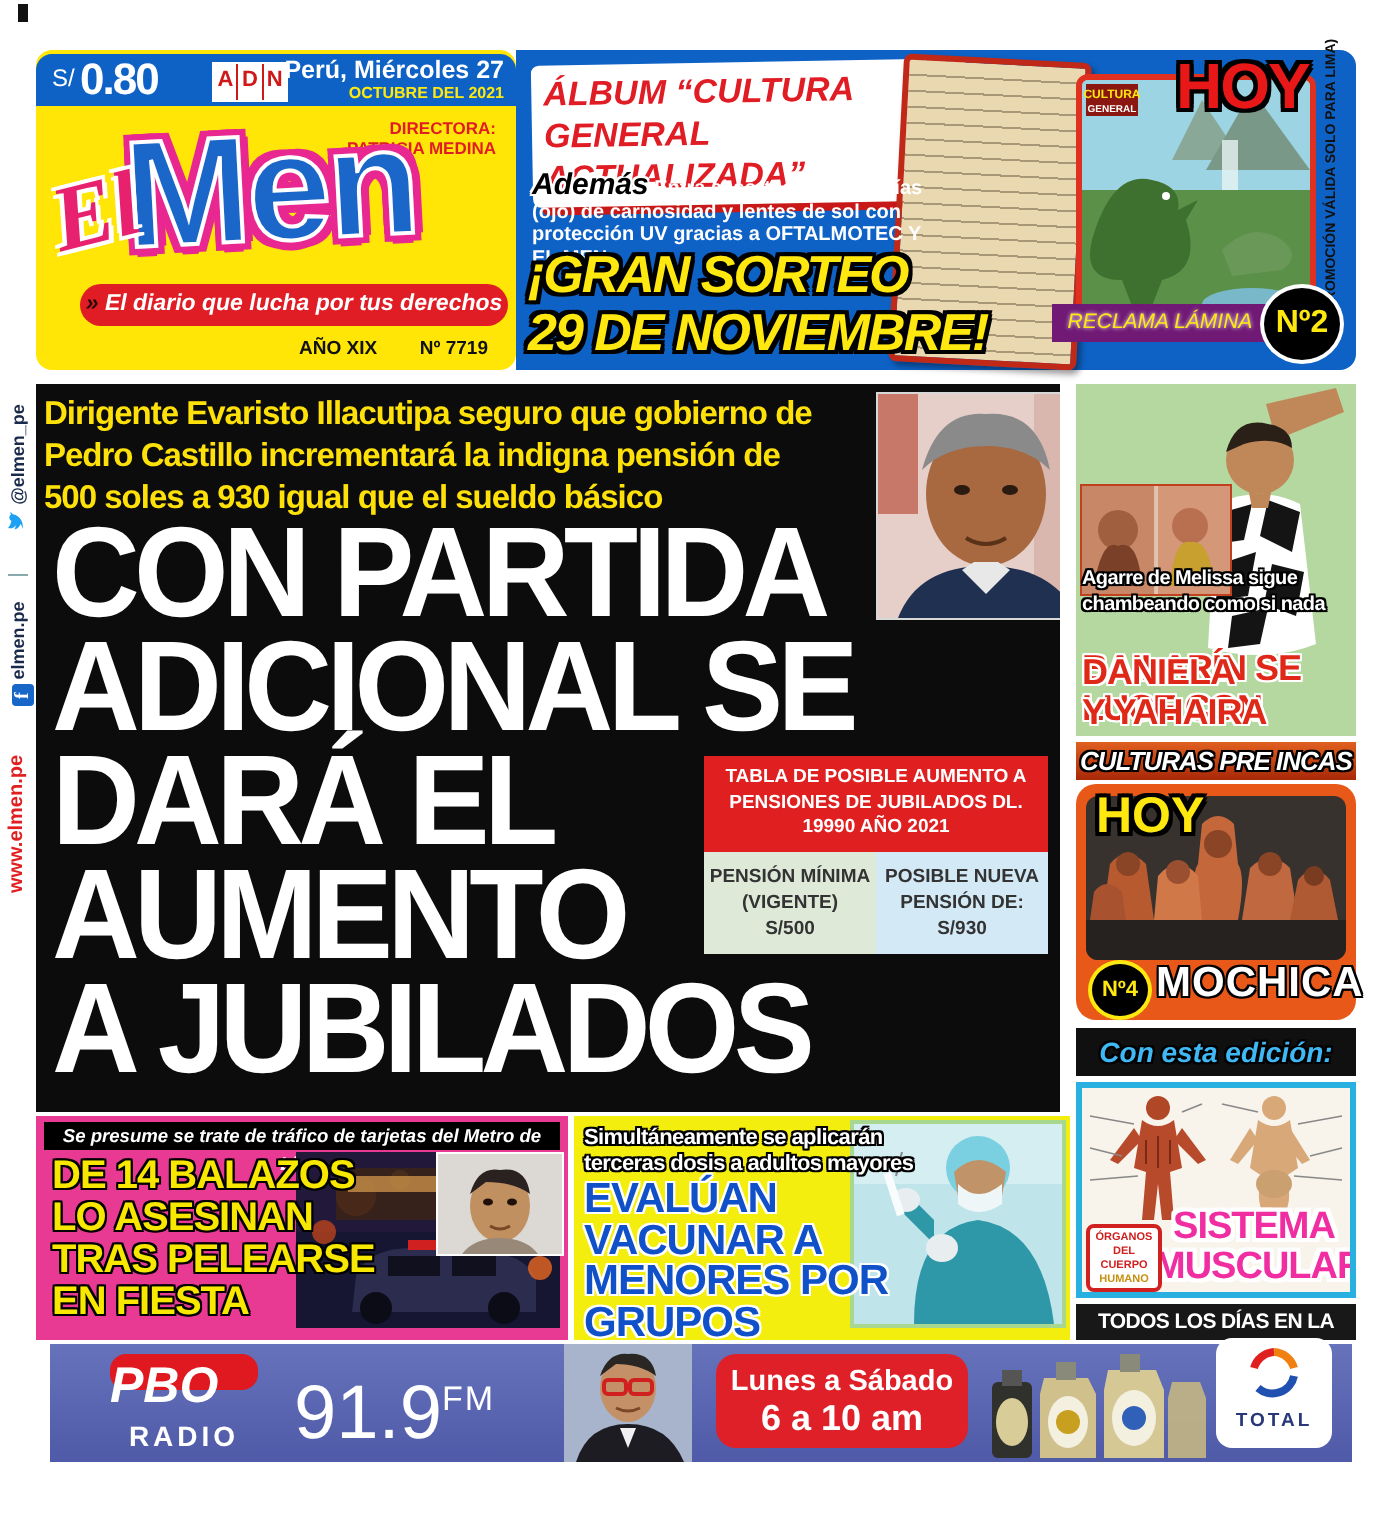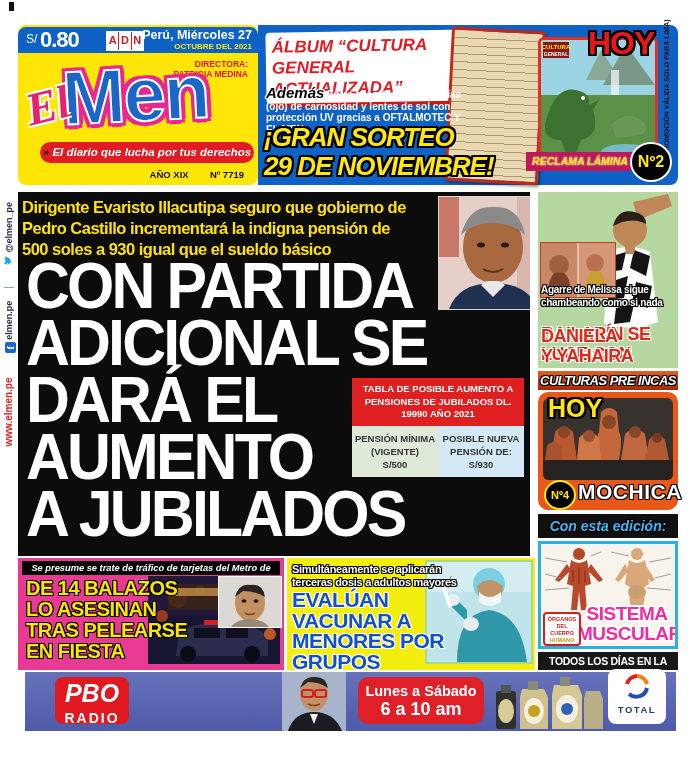--- a/index.html
+++ b/index.html
@@ -30,22 +30,22 @@
      color:#fff;font-size:11.5px;line-height:21px;font-weight:bold;font-style:italic;text-align:center;z-index:4;}
   
   .promo{left:258px;top:25px;width:420px;height:160px;background:#0e62c6;border-radius:0 8px 8px 0;}
   .promo-title{left:8px;top:6px;width:206px;background:#fff;border-radius:4px;box-shadow:4px 4px 0 #c81818;
      color:#e01c24;font-weight:bold;font-style:italic;font-size:17px;line-height:21px;padding:4px 6px;transform:rotate(-1deg);}
   .sorteo{font-weight:bold;font-style:italic;font-size:26px;line-height:29px;color:#ffe810;letter-spacing:-1px;}
   .scroll{left:190px;top:4px;width:88px;height:148px;background:
      repeating-linear-gradient(#ead9b0 0 7px,#a89878 7px 8px);border:3px solid #c02818;border-radius:4px;
      transform:rotate(3deg);box-shadow:2px 2px 3px rgba(0,0,0,.4);}
   .dino-frame{left:280px;top:12px;width:114px;height:126px;border:3px solid #e03020;border-radius:6px;overflow:hidden;background:#9cd4e4;}
-  .reclama{left:268px;top:127px;width:108px;height:19px;background:#be185d;color:#ffe810;
-     font-size:10.5px;line-height:19px;font-weight:bold;font-style:italic;text-align:center;z-index:5;
+  .reclama{left:268px;top:127px;width:108px;height:19px;background:#701a75;color:#ffe810;
+     font-size:10.5px;line-height:19px;font-weight:normal;font-style:italic;text-align:center;z-index:5;
      text-shadow:0 0 2px #fff;}
   .n-circle{background:#000;border:2px solid #fff;border-radius:50%;color:#ffe810;font-weight:bold;text-align:center;}
   .vnote{white-space:nowrap;transform:rotate(-90deg);font-size:7px;font-weight:bold;color:#111;}
   
   .vrot{position:absolute;white-space:nowrap;transform:rotate(-90deg);height:14px;line-height:14px;
      font-size:9px;font-weight:bold;color:#1a2a4a;text-align:center;}
   .fb-ic{display:inline-block;width:11px;height:11px;background:#1866c8;border-radius:2px;color:#fff;
      font-family:"Liberation Serif",serif;font-weight:bold;font-size:10px;line-height:11px;text-align:center;vertical-align:-2px;}
   
   .mainbox{left:18px;top:192px;width:512px;height:364px;background:#0c0c0c;overflow:hidden;}
@@ -75,22 +75,22 @@
   
   .crime{left:18px;top:558px;width:266px;height:112px;background:#e83a92;overflow:hidden;}
   .crime-kicker{left:4px;top:3px;width:258px;height:14px;background:#000;color:#fff;font-weight:bold;
      font-style:italic;font-size:9.3px;line-height:14px;text-align:center;}
   .yellow-head{color:#f8e800;font-weight:bold;font-size:20px;line-height:21px;letter-spacing:-0.5px;z-index:3;}
   
   .vaccine{left:287px;top:558px;width:248px;height:112px;background:#f4ee0e;overflow:hidden;}
   .blue-head{color:#1050c8;font-weight:bold;font-size:21px;line-height:20.5px;letter-spacing:-0.5px;z-index:3;}
   
   .radio{left:25px;top:672px;width:651px;height:59px;background:linear-gradient(#6673bb,#4f5aa8);overflow:visible;}
-  .pbo{left:30px;top:5px;width:74px;height:47px;background:#e01820;border-radius:8px;color:#fff;
-     font-weight:bold;font-style:italic;font-size:25px;line-height:33px;text-align:center;}
+  .pbo{left:30px;top:5px;width:74px;height:18px;background:#e01820;border-radius:8px;color:#fff;
+     font-weight:bold;font-style:italic;font-size:25px;line-height:33px;}
   .freq{left:122px;top:6px;color:#fff;font-size:38px;line-height:44px;}
   .sched{left:333px;top:5px;width:126px;height:47px;background:#e02028;border-radius:10px;color:#fff;
      text-align:center;font-weight:bold;}
   .totalbox{left:583px;top:-3px;width:58px;height:55px;background:#fff;border-radius:8px;text-align:center;}
 </style>
 </head>
 <body>
 
 <div id="page">
 
@@ -386,20 +386,23 @@
       <div>EVALÚAN</div>
       <div>VACUNAR A</div>
       <div>MENORES POR GRUPOS</div>
 
     </div>
   </div>
 
   <div class="abs radio">
     <div class="abs pbo">PBO</div>
     <div class="abs b" style="left:30px;top:38px;width:74px;text-align:center;color:#fff;font-size:14px;letter-spacing:2px;">RADIO</div>
+    <div class="abs freq">
+      <span>91.9</span><span style="font-size:17px;vertical-align:14px;letter-spacing:1px;">FM</span>
+    </div>
     <div class="abs" style="left:257px;top:0;width:64px;height:59px;overflow:hidden;">
       <svg width="64" height="59" viewBox="0 0 64 59" preserveAspectRatio="none">
         <rect width="64" height="59" fill="#a8b4cc"></rect>
         <path d="M6 59 Q12 40 32 40 Q52 40 60 59 Z" fill="#1c1c22"></path>
         <polygon points="28,42 32,52 36,42" fill="#f0f0f0"></polygon>
         <ellipse cx="32" cy="22" rx="14" ry="17" fill="#c49068"></ellipse>
         <path d="M18 16 Q22 4 32 5 Q44 4 46 16 Q38 10 26 10 Z" fill="#2a2624"></path>
         <rect x="20" y="18" width="11" height="7" rx="2" fill="none" stroke="#d02020" stroke-width="2"></rect>
         <rect x="33" y="18" width="11" height="7" rx="2" fill="none" stroke="#d02020" stroke-width="2"></rect>
         <path d="M26 32 Q32 35 38 32" stroke="#7a4828" stroke-width="1.5" fill="none"></path>

